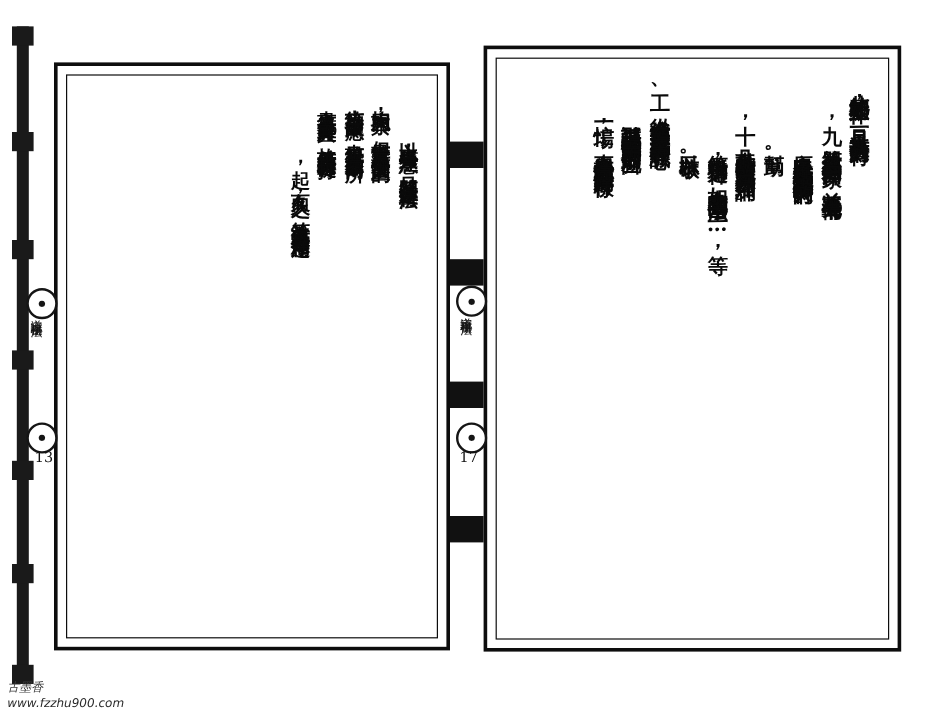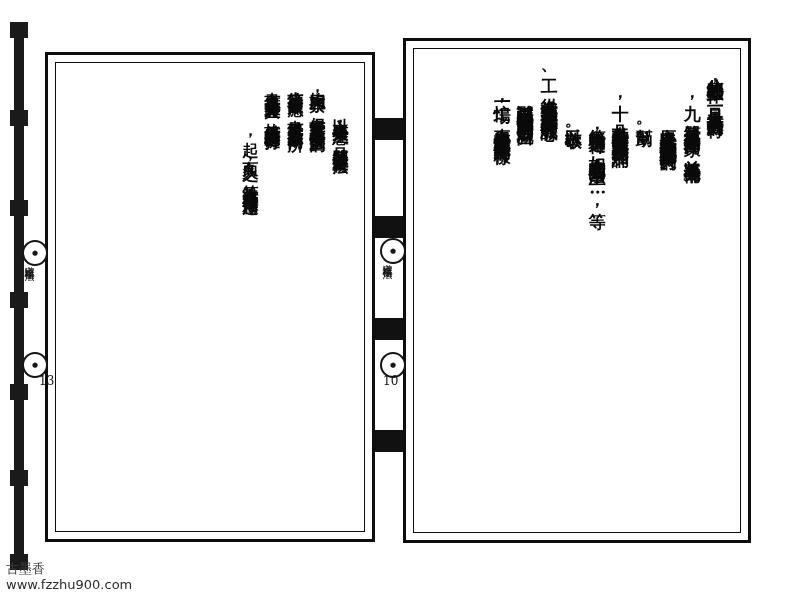--- a/index.html
+++ b/index.html
@@ -143,23 +143,24 @@
     color: #151515;
     letter-spacing: 1px;
   }
 
   
   #footer {
     position: absolute;
     left: 6px;
     bottom: 4px;
     font-family: "DejaVu Sans", sans-serif;
-    font-size: 13px;
+    font-size: 10px;
     color: #3b3b3b;
     line-height: 1.25;
+    font-style: italic;
   }
   #footer .site {
     color: #2a2a2a;
     text-align: right;
   }
 </style>
 </head>
 <body>
 
 <div id="scan">
@@ -186,21 +187,21 @@
         <div class="col">符均可發出效應，畫符得目為若人修為不同所</div>
         <div class="col">畫之符也多少有差異，故希應該從基礎打</div>
         <div class="col indent2">起，久而久之，符法之效力足當依序精進</div>
       </div>
     </div>
   </div>
 
   <div class="seal" style="left:22px; top:240px;">●</div>
   <div class="spine-caption" style="left:22px; top:258px;">道家祈禳秘法</div>
   <div class="seal" style="left:22px; top:352px;">●</div>
-  <div class="folio" style="left:39px; top:374px;">13</div>
+  <div class="folio" style="left:29px; top:374px;">13</div>
 
   <div class="page" id="page-right">
     <div class="page-inner">
       <div class="cols">
         <div class="col head">此符的功效工作，且是一道具有法力的符，</div>
         <div class="col indent">九，符咒成後須恭送仙神回家，並將事先準備</div>
         <div class="col indent2">之厚金甲馬紙等盡納化燒感謝神佛失符的</div>
         <div class="col indent2">幫助。</div>
         <div class="col indent">十，凡事動符時帶符也的功符咒外須另外加誦</div>
         <div class="col indent2">符申祈禱之神，如太上老君閭山法主……等，</div>
@@ -208,20 +209,20 @@
         <div class="col head">工、從準備畫符至完成畫好都要心神專一誠心</div>
         <div class="col indent">誠那至忌喝酒生氣等則神明不助那就白</div>
         <div class="col indent">忙一場，專心與清靜的心靈是最好的符樣。</div>
       </div>
     </div>
   </div>
 
   <div class="seal" style="left:380px; top:238px;">●</div>
   <div class="spine-caption" style="left:380px; top:256px;">道家祈禳秘法</div>
   <div class="seal" style="left:380px; top:352px;">●</div>
-  <div class="folio" style="left:383px; top:374px;">10</div>
+  <div class="folio" style="left:383px; top:374px;">17</div>
 
   <div id="footer">
     <div>古墨香</div>
     <div class="site">www.fzzhu900.com</div>
   </div>
 
 </div>
 
 </body></html>

